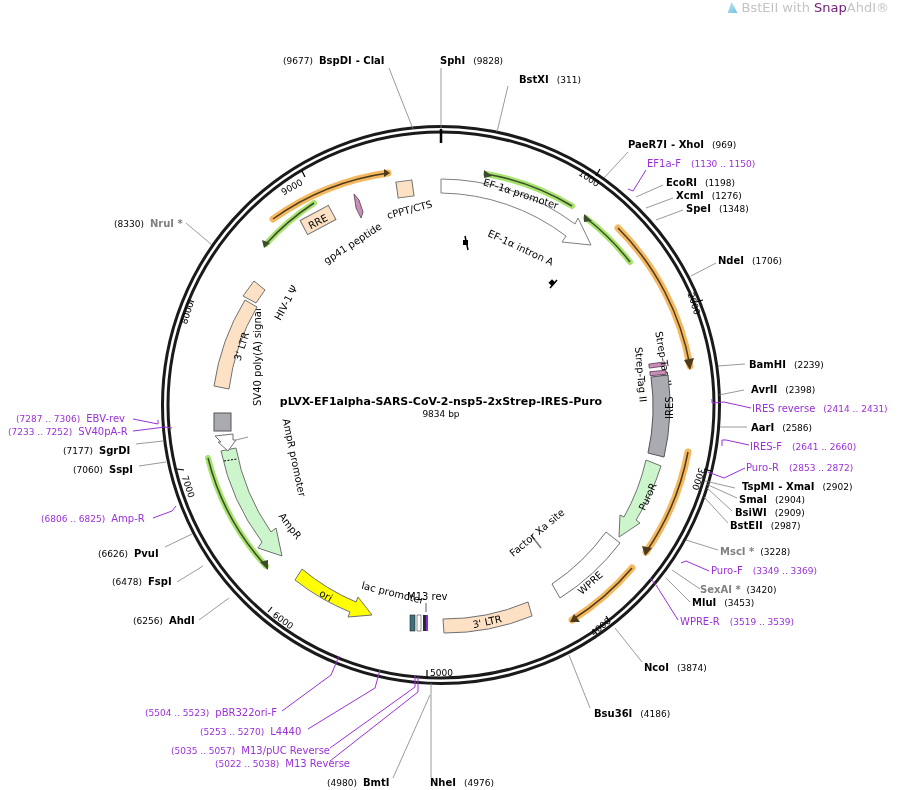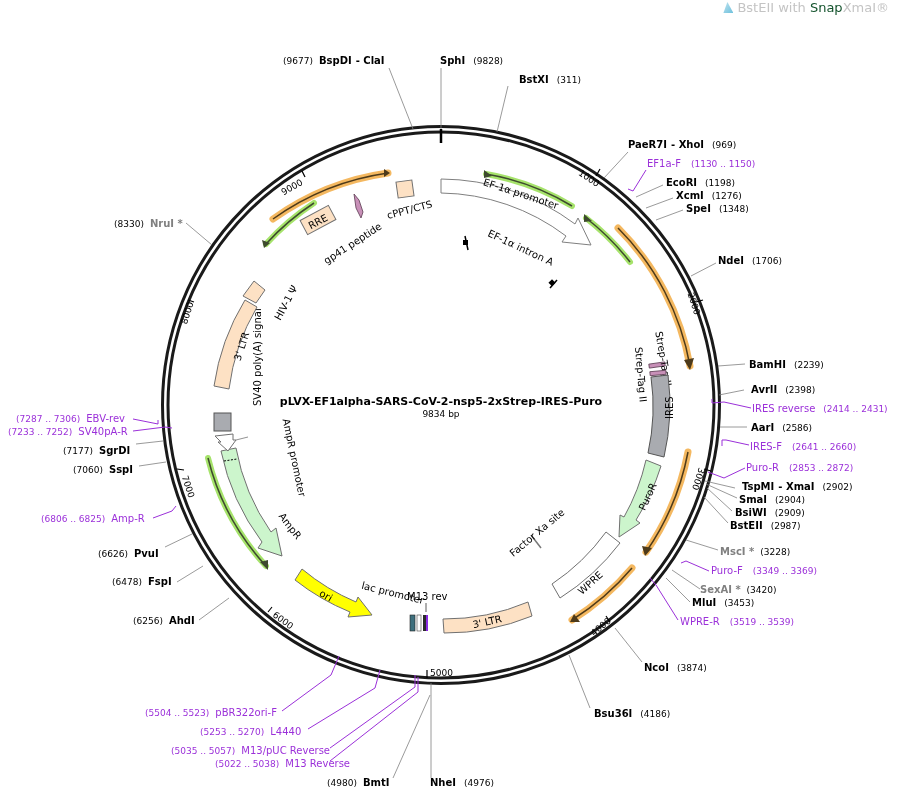--- a/index.html
+++ b/index.html
@@ -1,40 +1,40 @@
 <!DOCTYPE html>
 <html><head>
 <meta charset="utf-8">
 <style>
   html, body { margin: 0; padding: 0; background: #ffffff; }
   body { width: 897px; height: 790px; position: relative; overflow: hidden;
          font-family: "DejaVu Sans", sans-serif; }
   #map { position: absolute; left: 0; top: 0; }
   .watermark { position: absolute; right: 8px; top: 0px; font-size: 13px; color: #c4c4c4;
                font-family: "DejaVu Sans", sans-serif; white-space: nowrap; }
-  .watermark .brand { color: #14532d; }
+  .watermark .brand { color: #701a75; }
   .watermark .logo { display: inline-block; width: 10px; height: 11px; margin-right: 4px;
                      background: linear-gradient(135deg, #bfe3ef, #6fc1dd); 
                      clip-path: polygon(40% 0, 100% 100%, 0 100%); vertical-align: -1px; }
   svg text { font-family: "DejaVu Sans", sans-serif; }
   .enz { font-size: 10px; font-weight: bold; fill: #000; }
   .enz-gray { font-size: 10px; font-weight: bold; fill: #808080; }
   .pos { font-size: 9px; fill: #000; }
   .primer { font-size: 10px; fill: #9b30d9; }
   .primer-pos { font-size: 9px; fill: #9b30d9; }
   .feat { font-size: 10px; fill: #000; }
   .title { font-size: 11px; font-weight: bold; fill: #000; }
   .sub { font-size: 9px; fill: #000; }
   .tick { font-size: 9px; fill: #000; }
 </style>
 </head>
 <body>
 
 <div class="watermark">
-  <span class="logo"></span><span>BstEII with </span><span class="brand">Snap</span><span>XmaI®</span>
+  <span class="logo"></span><span>BstEII with </span><span class="brand">Snap</span><span>AhdI®</span>
 </div>
 
 <svg id="map" width="897" height="790" viewBox="0 0 897 790">
 
   <g>
     <circle cx="441" cy="405" r="278.5" fill="none" stroke="#1a1a1a" stroke-width="3"></circle>
     <circle cx="441" cy="405" r="273" fill="none" stroke="#1a1a1a" stroke-width="3"></circle>
     <line x1="441" y1="129" x2="441" y2="143" stroke="#000" stroke-width="2.5"></line>
   </g>
 

